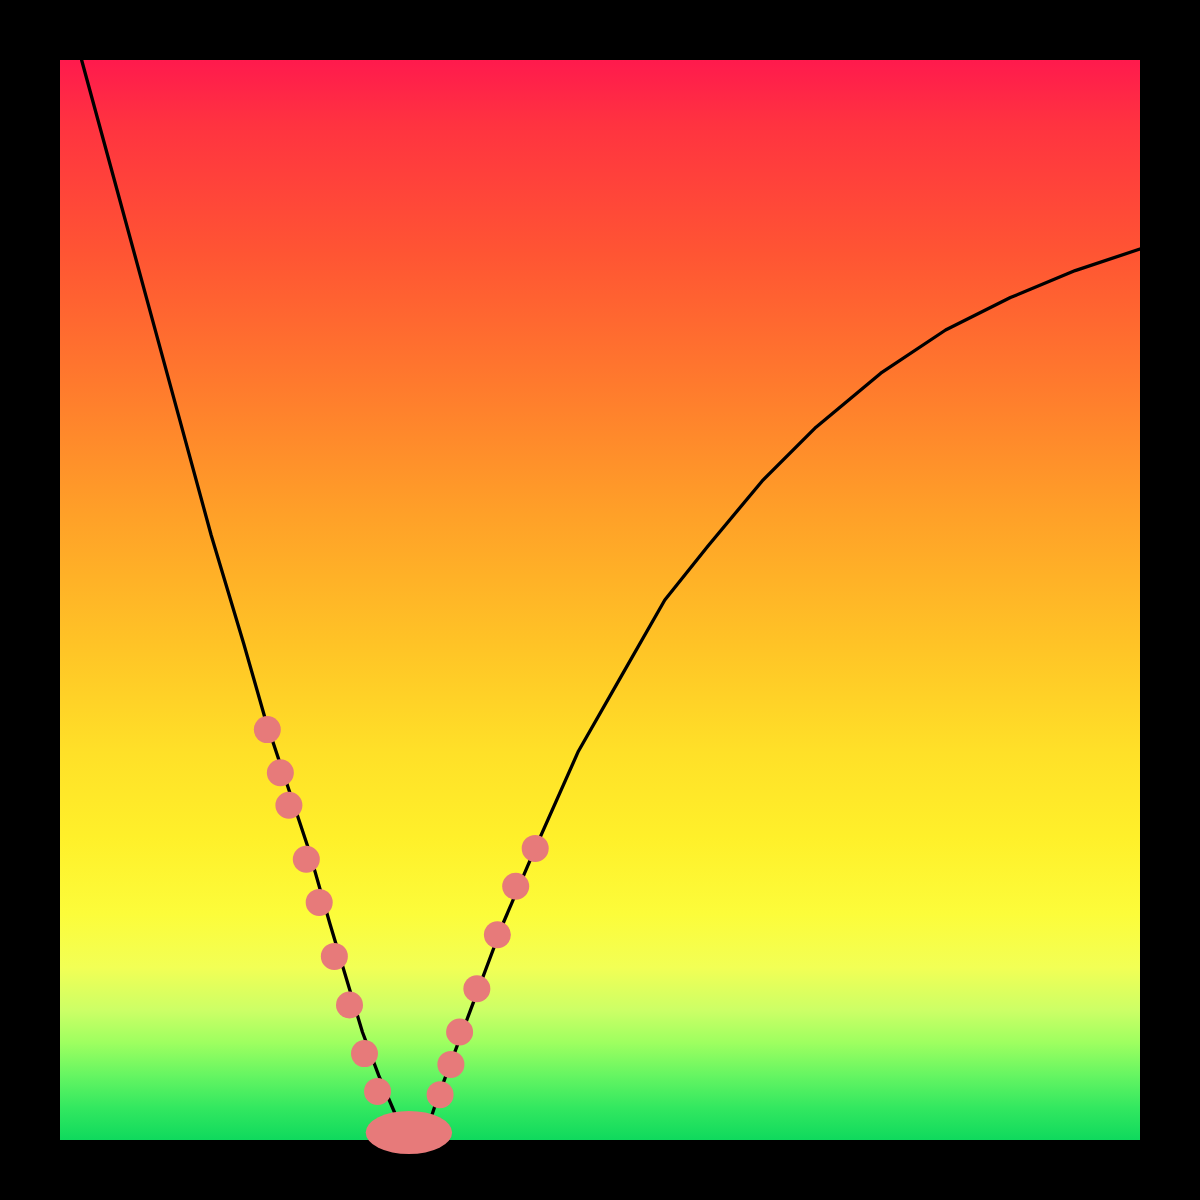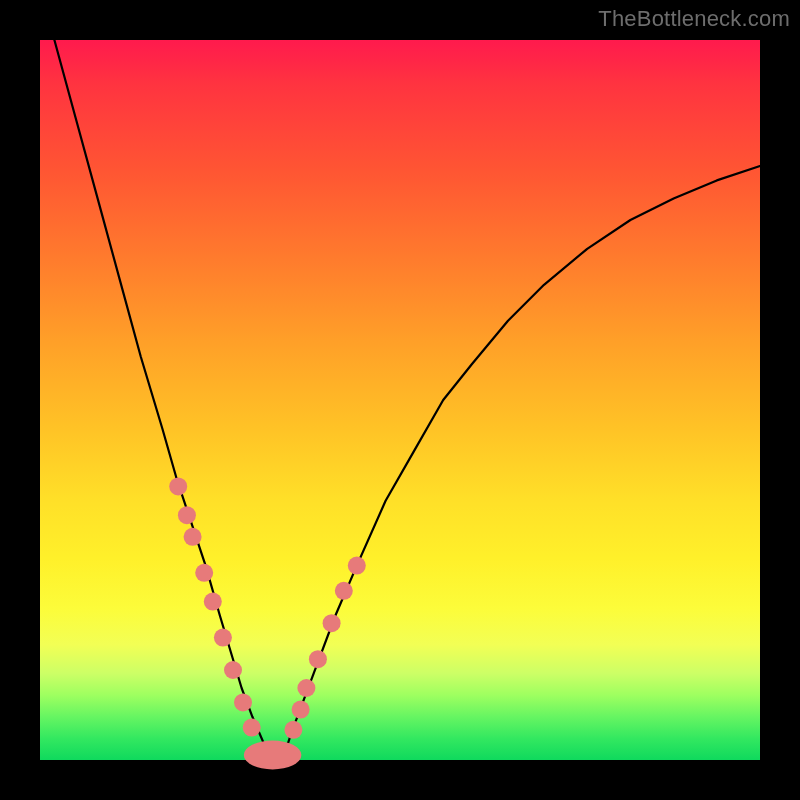--- a/index.html
+++ b/index.html
@@ -74,21 +74,20 @@
   }
   .lozenge {
     fill: #e77a7a;
     stroke: none;
   }
 </style>
 </head>
 <body>
 
 <div class="frame">
-  <div class="watermark">TheBottleneck.com</div>
 
   <div class="plot">
     <svg class="overlay" viewBox="0 0 720 720">
       <path id="curve-path" class="curve" d="M14.4 0.0 L36.0 79.2 L57.6 158.4 L79.2 237.6 L100.8 316.8 L122.4 388.8 L136.8 439.2 L151.2 482.4 L165.6 525.6 L180.0 576.0 L190.8 612.0 L201.6 648.0 L212.4 676.8 L223.2 702.0 L230.4 712.8 L237.6 718.6 L244.8 712.8 L252.0 691.2 L273.6 633.6 L295.2 576.0 L316.8 525.6 L345.6 460.8 L374.4 410.4 L403.2 360.0 L432.0 324.0 L468.0 280.8 L504.0 244.8 L547.2 208.8 L590.4 180.0 L633.6 158.4 L676.8 140.4 L720.0 126.0"></path>
       <g id="dots-group">
           <circle cx="138.2" cy="446.4" r="9" class="dot"></circle>
           <circle cx="146.9" cy="475.2" r="9" class="dot"></circle>
           <circle cx="152.6" cy="496.8" r="9" class="dot"></circle>
           <circle cx="164.2" cy="532.8" r="9" class="dot"></circle>
           <circle cx="172.8" cy="561.6" r="9" class="dot"></circle>

